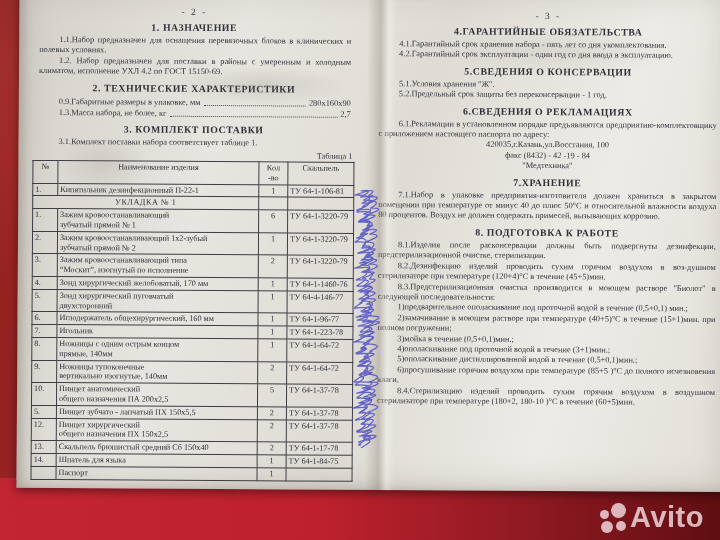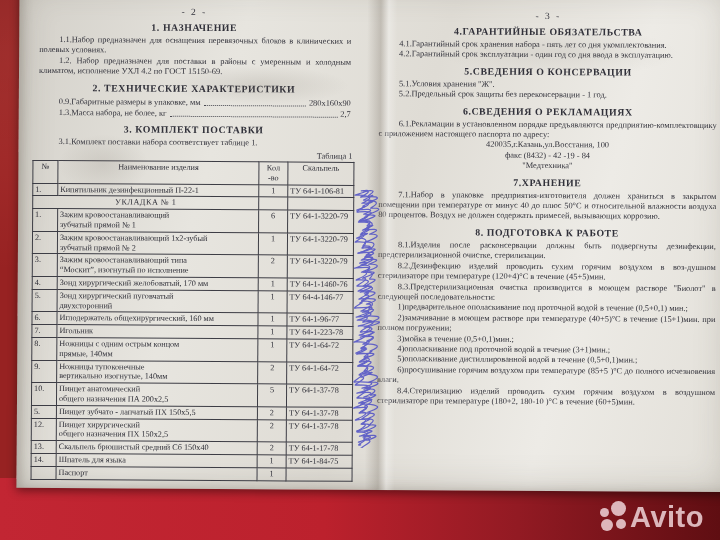--- a/index.html
+++ b/index.html
@@ -48,21 +48,21 @@
   th.c-num,td.c-num{width:20px;text-align:left;padding-left:3px;}
   th.c-name,td.c-name{width:196px;white-space:pre-line;}
   th.c-qty,td.c-qty{width:24px;text-align:center;border-radius:11px;}
   th.c-note,td.c-note{text-align:left;}
   th{text-align:center !important;white-space:pre-line;}
   td.c-qty{vertical-align:bottom;}
   td.divider{text-align:center;letter-spacing:.5px;}
 
   .scribble{position:absolute;left:332px;top:202px;width:48px;height:260px;opacity:.85;}
 
-  .watermark{position:absolute;right:16px;bottom:6px;display:flex;align-items:flex-start;gap:1px;
+  .watermark{position:absolute;right:16px;bottom:6px;display:flex;align-items:center;gap:1px;
     font-family:"Liberation Sans","DejaVu Sans",sans-serif;}
   .avito-logo{position:relative;width:30px;height:30px;}
   .avito-logo i{position:absolute;border-radius:50%;background:#e6c6ca;opacity:.92;}
   .dotA{width:9px;height:9px;left:1px;top:7px;}
   .dotB{width:15px;height:15px;left:12px;top:0px;}
   .dotC{width:12px;height:12px;left:2px;top:18px;}
   .dotD{width:10px;height:10px;left:17px;top:18px;}
   .avito-text{font-size:29px;font-weight:bold;color:#e6c6ca;opacity:.92;letter-spacing:.5px;}
 </style>
 </head>

